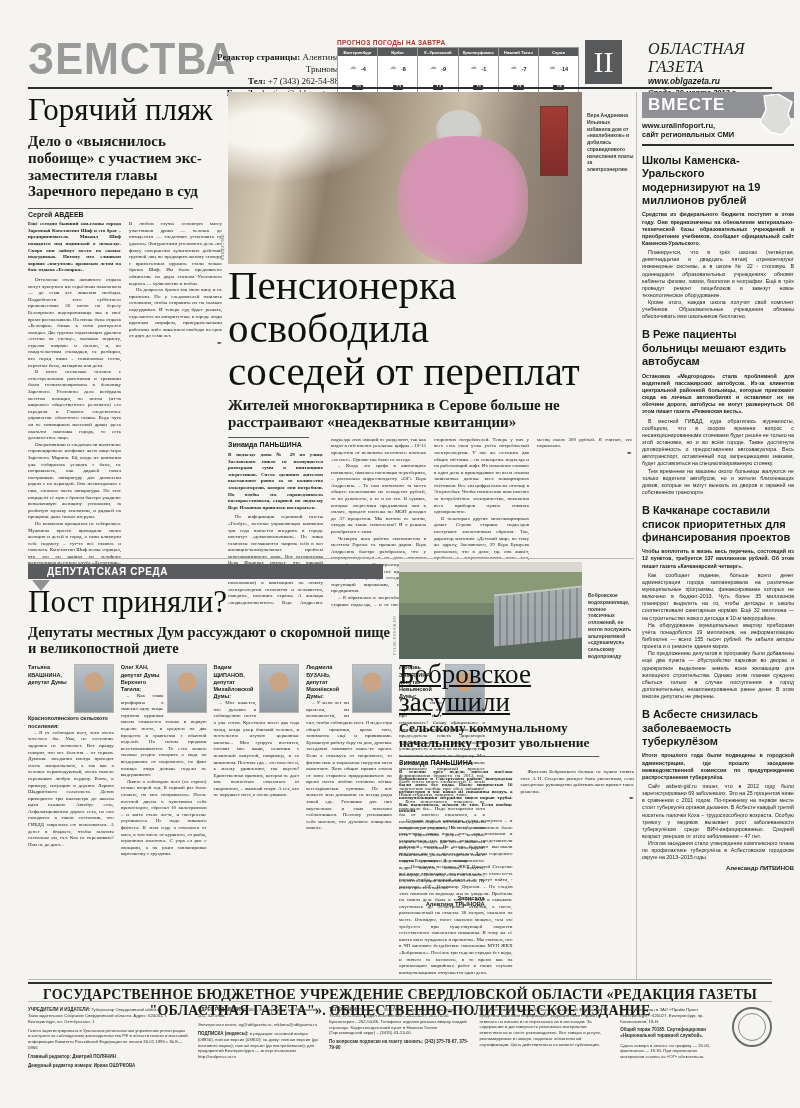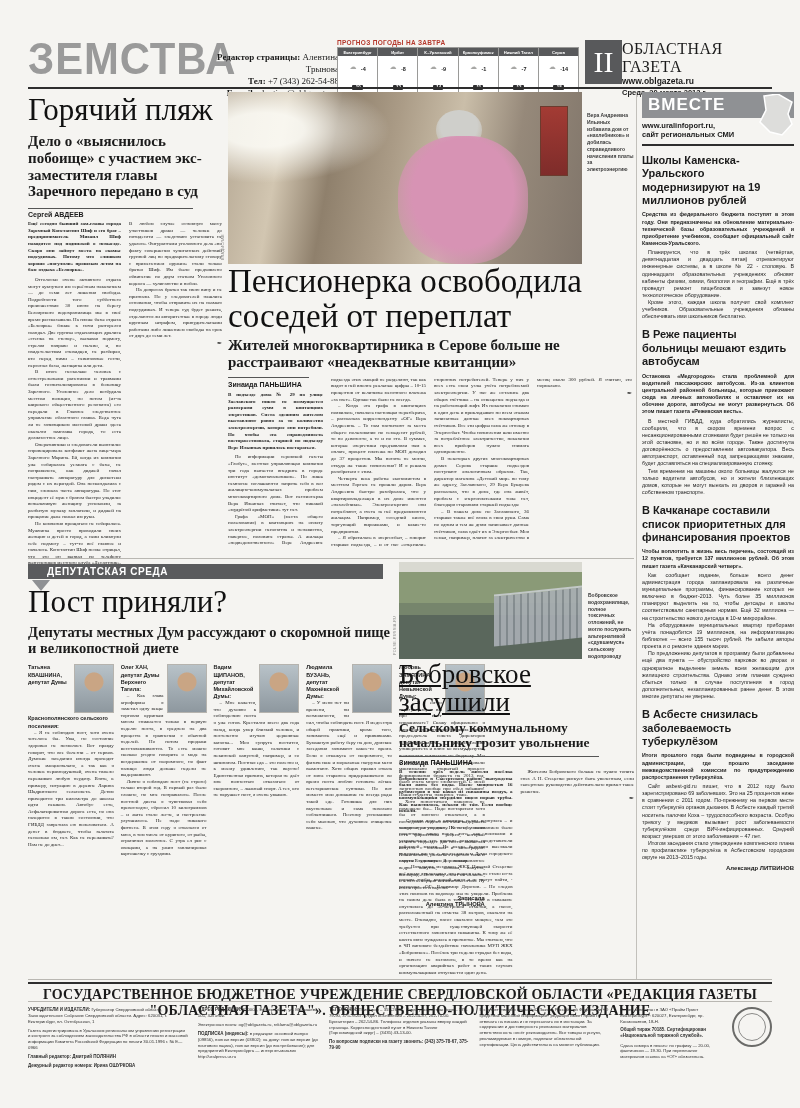--- a/index.html
+++ b/index.html
@@ -144,21 +144,21 @@
       <div class="w-cell">
         <div class="w-name">Серов</div>
         <div class="w-body"><span class="w-cloud">☁</span> <span class="w-day">-14</span><br><span class="w-night">-18</span>
         <div class="w-wind">В, 3 м/с</div></div>
       </div>
     </div>
   </div>
 
   <div class="abs pagenum" style="left:585px;top:40px;">II</div>
 
-  <div class="abs" style="left:622px;top:40px;width:146px;">
+  <div class="abs" style="left:648px;top:40px;width:146px;font-style:italic;">
     <div class="edition-name">ОБЛАСТНАЯ ГАЗЕТА</div>
     <div class="edition-site sans">www.oblgazeta.ru</div>
     <div class="edition-date sans">Среда, 20 марта 2013 г.</div>
   </div>
 
   <div class="abs rule" style="left:28px;top:87px;width:744px;height:2px;"></div>
   <div class="abs vline" style="left:636px;top:92px;height:888px;"></div>
 
   <div class="abs" style="left:28px;top:92px;width:194px;">
     <div class="headline" style="font-size:31px;">Горячий пляж</div>
@@ -177,21 +177,21 @@
 
   <div class="abs photo-credit" style="left:221px;top:150px;height:110px;">ВЛАДИСЛАВ</div>
   <div class="abs photo photo-pensioner" style="left:228px;top:92px;width:354px;height:172px;">
     <div class="abs pp-poster" style="left:312px;top:14px;width:26px;height:68px;"></div>
     <div class="abs pp-head" style="left:208px;top:18px;width:46px;height:40px;"></div>
     <div class="abs pp-figure" style="left:170px;top:44px;width:130px;height:128px;"></div>
   </div>
   <div class="abs photo-caption" style="left:587px;top:112px;width:47px;">Вера Андреевна Ильиных избавила дом от «нахлебников» и добилась справедливого начисления платы за электроэнергию</div>
 
   <div class="abs" style="left:228px;top:264px;width:404px;">
-    <div class="headline" style="font-size:33px;line-height:1.05;">
+    <div class="headline" style="font-size:41px;line-height:1.05;">
       <span>Пенсионерка освободила</span><br>
       <span>соседей от переплат</span>
     </div>
     <div class="subhead" style="font-size:15px;margin-top:4px;width:380px;">Жителей многоквартирника в Серове больше не расстраивают «неадекватные квитанции»</div>
     <div class="body-text cols4" style="height:176px;margin-top:6px;">
       <div class="byline" style="margin-top:0;">Зинаида ПАНЬШИНА</div>
       <p class="lead">В подъезде дома № 29 по улице Заславского никто не возмущается размерами сумм в квитанциях энергетиков. Счета здешним жителям выставляют ровно за то количество электроэнергии, которое они потребили. Но чтобы эта справедливость восторжествовала, старшей по подъезду Вере Ильиных пришлось постараться.</p>
       <p>По информации серовской газеты «Глобус», местная управляющая компания три года пытается внедрить в городе институт «домоначальников». Но лишь немногие соглашаются запрячь себя в воз жилищно-коммунальных проблем многоквартирного дома. Вот пенсионерка Вера Ильиных считает, что никакой «мудрёной арифметики» тут нет.</p>
       <p>Графа «МОП» (места общего пользования) в квитанциях на оплату электроэнергии непонятна и ненавистна, наверное, половине страны. А жильцы «подведомственного» Вере Андреевне подъезда этих эмоций не разделяют, так как видят в ней вполне реальные цифры – 10-15 процентов от величины месячного платежа «за свет». Однако так было не всегда.</p>
       <p>– Когда эта графа в квитанциях появилась, началась настоящая неразбериха, – рассказала корреспонденту «ОГ» Вера Андреевна. – То нам насчитают за места общего пользования по семьдесят рублей, то по девяносто, а то и по сто. В суммах, которые энергетики предъявляли нам к оплате, процент платежа по МОП доходил до 37 процентов. Мы понять не могли, откуда же такие начисления? И я решила разобраться с этим.</p>

